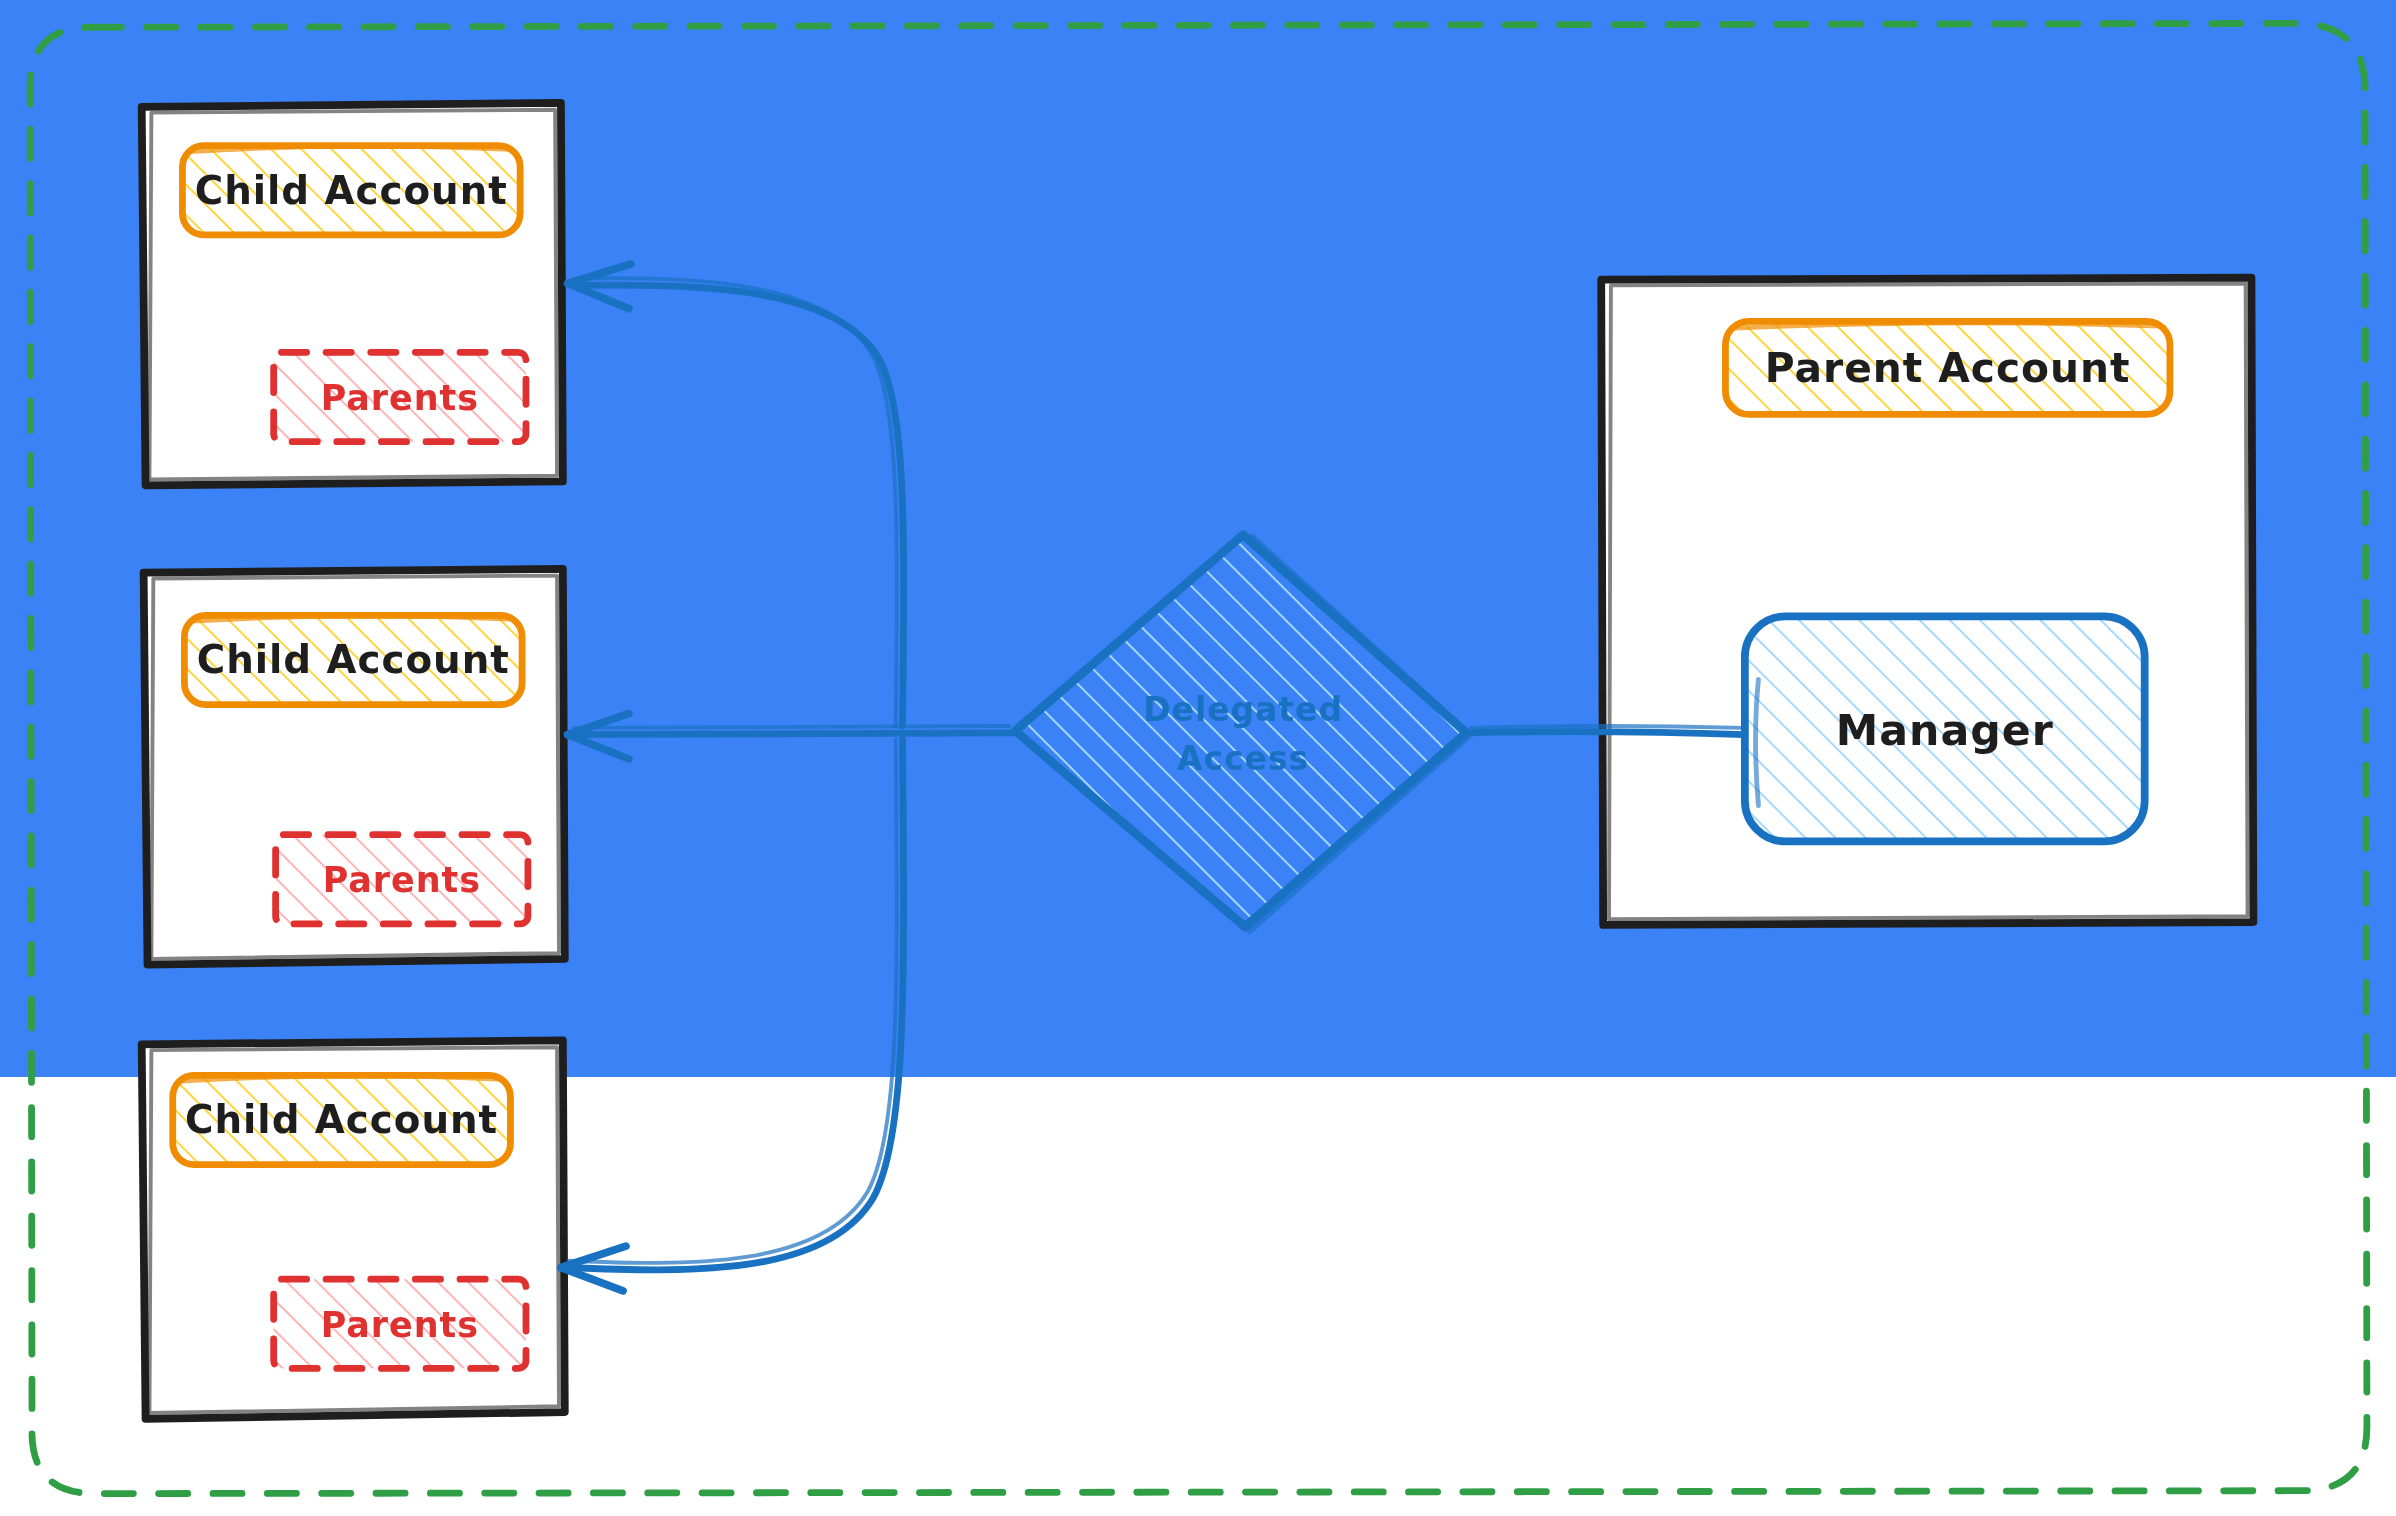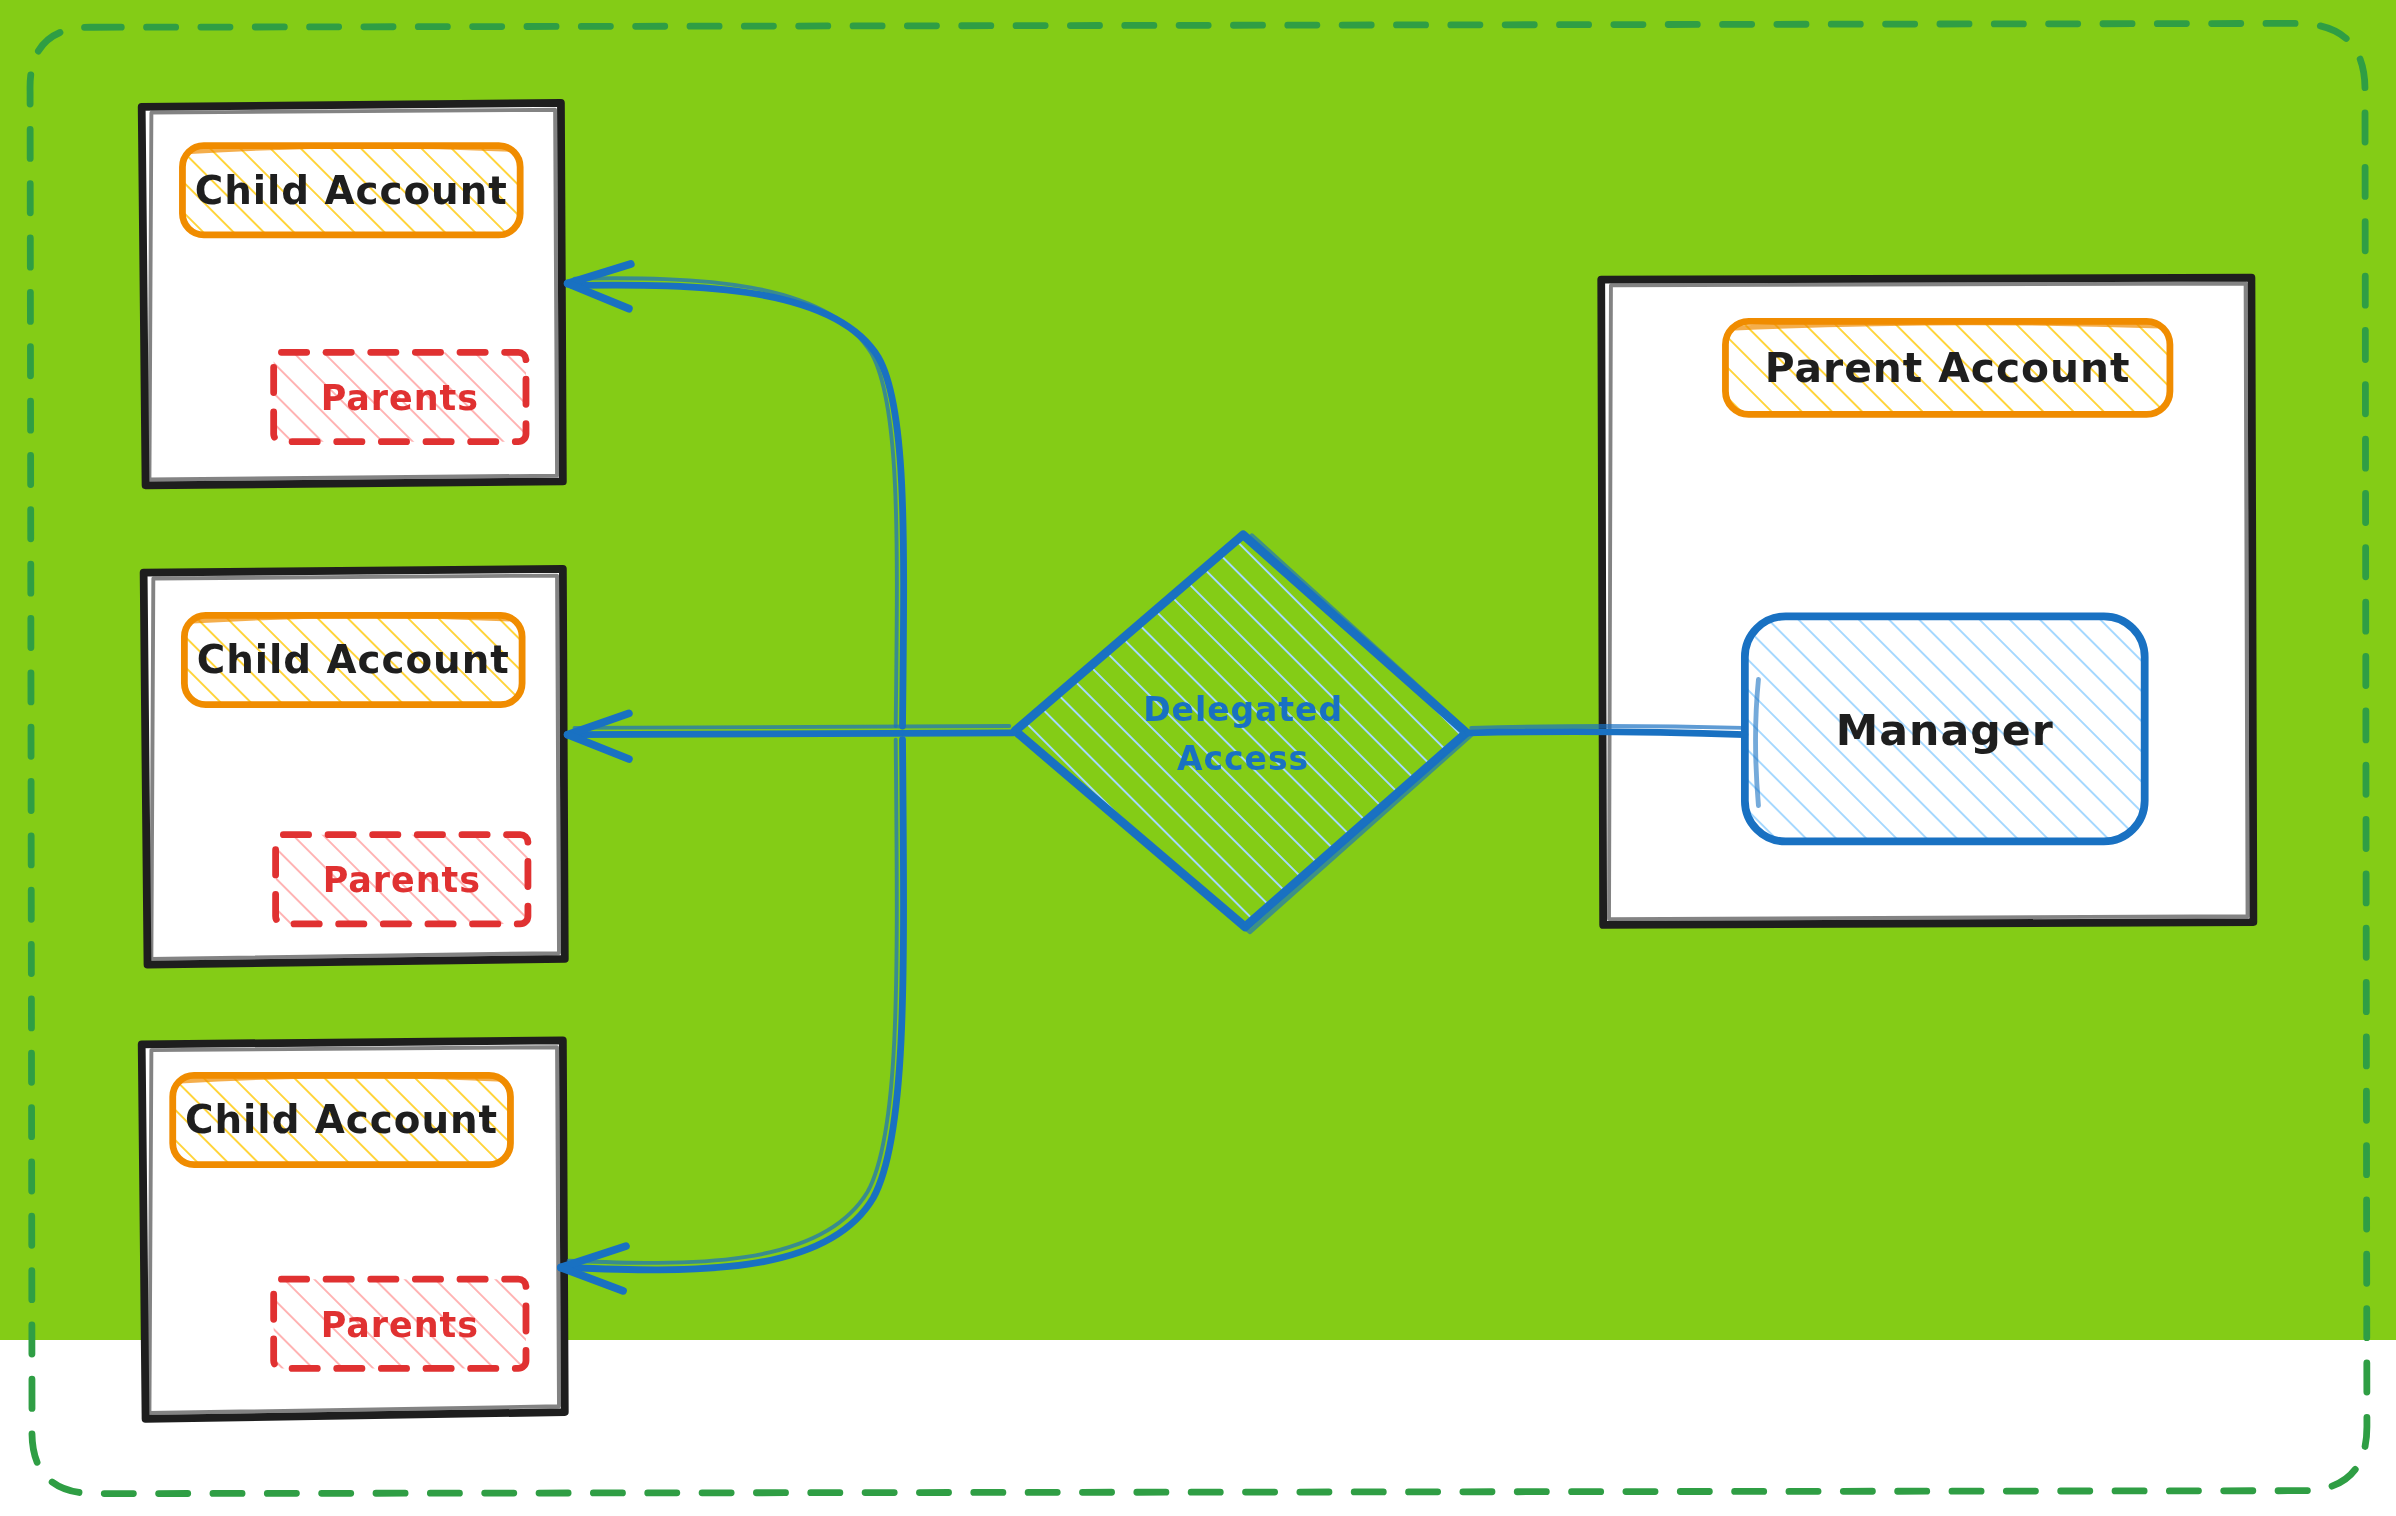--- a/index.html
+++ b/index.html
@@ -9,22 +9,22 @@
   }
   body {
     width: 2397px;
     height: 1517px;
     overflow: hidden;
     font-family: "DejaVu Sans", sans-serif;
   }
   #diagram-root {
     position: relative;
     width: 2397px;
-    height: 1340px;
-    background: #84cc16;
+    height: 1077px;
+    background: #3b82f6;
   }
   svg.canvas {
     position: absolute;
     top: 0;
     left: 0;
     width: 2397px;
     height: 1517px;
   }
   .node-label {
     font-family: "DejaVu Sans", sans-serif;

